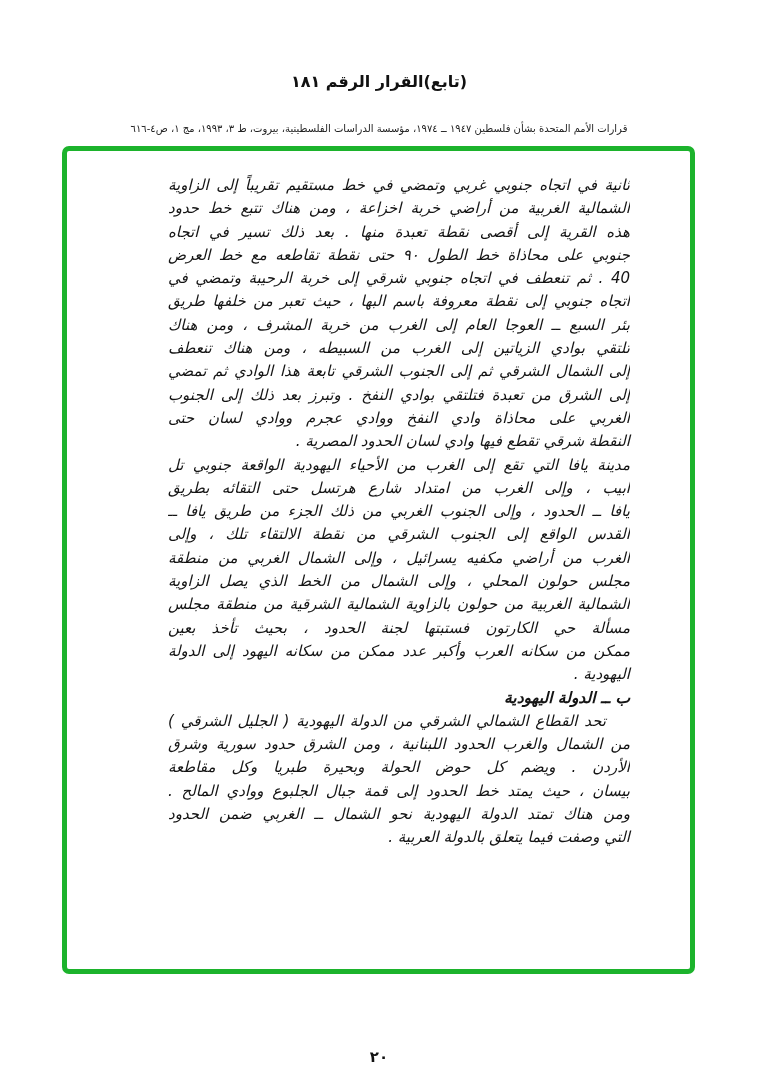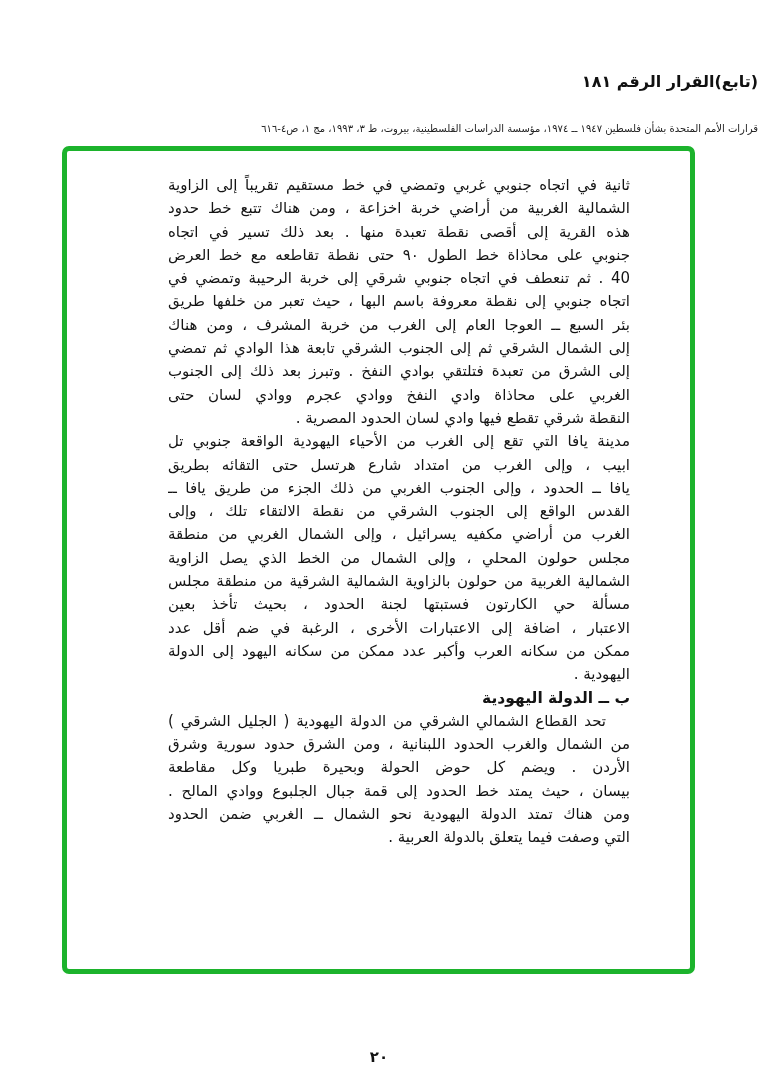--- a/index.html
+++ b/index.html
@@ -2,35 +2,35 @@
 <html lang="ar"><head>
 <meta charset="utf-8">
 <style>
   html,body{margin:0;padding:0;}
   body{
     width:758px;height:1078px;background:#ffffff;
     font-family:"DejaVu Sans",sans-serif;color:#1a1a1a;
     position:relative;overflow:hidden;
   }
   .page{position:absolute;inset:0;}
-  .header{position:absolute;top:72px;left:0;width:758px;text-align:right;direction:rtl;}
+  .header{position:absolute;top:72px;left:0;width:758px;text-align:center;direction:rtl;}
   .doc-title{font-size:16px;font-weight:bold;letter-spacing:0.2px;color:#111;}
   .citation{margin-top:32px;font-size:10px;color:#222;transform:scaleY(1.05);}
   .frame{
     position:absolute;left:62px;top:146px;width:633px;height:828px;
     box-sizing:border-box;border:5px solid #1cb32c;border-radius:7px;
     background:transparent;
   }
   .textblock{
     position:absolute;top:174px;left:168px;width:462px;
     direction:rtl;font-size:15px;color:#141414;
   }
   .line{
     height:23.3px;line-height:23.3px;white-space:nowrap;
-    text-align:justify;overflow:visible;
+    text-align:justify;overflow:visible;font-style:italic;
   }
   .line.justify{text-align:justify;text-align-last:justify;white-space:normal;height:23.3px;overflow:hidden;}
   .line.indent{text-align:justify;text-align-last:justify;white-space:normal;height:23.3px;overflow:hidden;padding-right:24px;}
   .line.end{text-align:right;}
   .line.heading{font-weight:bold;text-align:right;font-size:15.5px;}
   .page-number{
     position:absolute;top:1048px;left:0;width:758px;
     text-align:center;font-size:15px;font-weight:bold;color:#111;direction:rtl;
   }
 </style>
@@ -48,33 +48,33 @@
 
   <div class="textblock">
 
   <div class="line justify">ثانية في اتجاه جنوبي غربي وتمضي في خط مستقيم تقريباً إلى الزاوية</div>
       <div class="line justify">الشمالية الغربية من أراضي خربة اخزاعة ، ومن هناك تتبع خط حدود</div>
       <div class="line justify">هذه القرية إلى أقصى نقطة تعبدة منها . بعد ذلك تسير في اتجاه</div>
       <div class="line justify">جنوبي على محاذاة خط الطول ٩٠ حتى نقطة تقاطعه مع خط العرض</div>
       <div class="line justify">40 . ثم تنعطف في اتجاه جنوبي شرقي إلى خربة الرحيبة وتمضي في</div>
       <div class="line justify">اتجاه جنوبي إلى نقطة معروفة باسم البها ، حيث تعبر من خلفها طريق</div>
       <div class="line justify">بئر السبع ــ العوجا العام إلى الغرب من خربة المشرف ، ومن هناك</div>
+      <div class="line justify">تلتقي بوادي الزياتين إلى الغرب من السبيطه ، ومن هناك تنعطف</div>
       <div class="line justify">إلى الشمال الشرقي ثم إلى الجنوب الشرقي تابعة هذا الوادي ثم تمضي</div>
       <div class="line justify">إلى الشرق من تعبدة فتلتقي بوادي النفخ . وتبرز بعد ذلك إلى الجنوب</div>
       <div class="line justify">الغربي على محاذاة وادي النفخ ووادي عجرم ووادي لسان حتى</div>
       <div class="line end">النقطة شرقي تقطع فيها وادي لسان الحدود المصرية .</div>
       <div class="line justify">مدينة يافا التي تقع إلى الغرب من الأحياء اليهودية الواقعة جنوبي تل</div>
       <div class="line justify">ابيب ، وإلى الغرب من امتداد شارع هرتسل حتى التقائه بطريق</div>
       <div class="line justify">يافا ــ الحدود ، وإلى الجنوب الغربي من ذلك الجزء من طريق يافا ــ</div>
       <div class="line justify">القدس الواقع إلى الجنوب الشرقي من نقطة الالتقاء تلك ، وإلى</div>
       <div class="line justify">الغرب من أراضي مكفيه يسرائيل ، وإلى الشمال الغربي من منطقة</div>
       <div class="line justify">مجلس حولون المحلي ، وإلى الشمال من الخط الذي يصل الزاوية</div>
       <div class="line justify">الشمالية الغربية من حولون بالزاوية الشمالية الشرقية من منطقة مجلس</div>
       <div class="line justify">مسألة حي الكارتون فستبتها لجنة الحدود ، بحيث تأخذ بعين</div>
-      <div class="line justify">الاعتبار ، اضافة إلى الاعتبارات الأخرى ، الرغبة في ضم أقل عدد</div>
       <div class="line justify">ممكن من سكانه العرب وأكبر عدد ممكن من سكانه اليهود إلى الدولة</div>
       <div class="line end">اليهودية .</div>
       <div class="line heading">ب ــ الدولة اليهودية</div>
       <div class="line indent">تحد القطاع الشمالي الشرقي من الدولة اليهودية ( الجليل الشرقي )</div>
       <div class="line justify">من الشمال والغرب الحدود اللبنانية ، ومن الشرق حدود سورية وشرق</div>
       <div class="line justify">الأردن . ويضم كل حوض الحولة وبحيرة طبريا وكل مقاطعة</div>
       <div class="line justify">بيسان ، حيث يمتد خط الحدود إلى قمة جبال الجلبوع ووادي المالح .</div>
       <div class="line justify">ومن هناك تمتد الدولة اليهودية نحو الشمال ــ الغربي ضمن الحدود</div>
       <div class="line end">التي وصفت فيما يتعلق بالدولة العربية .</div>
     </div>

